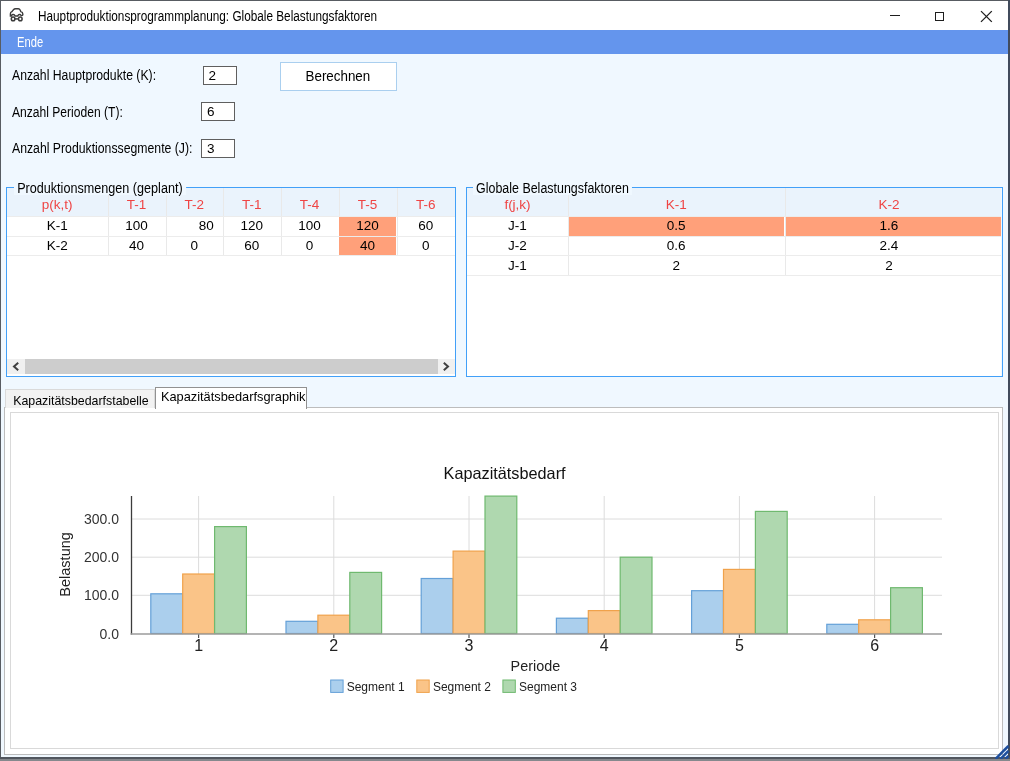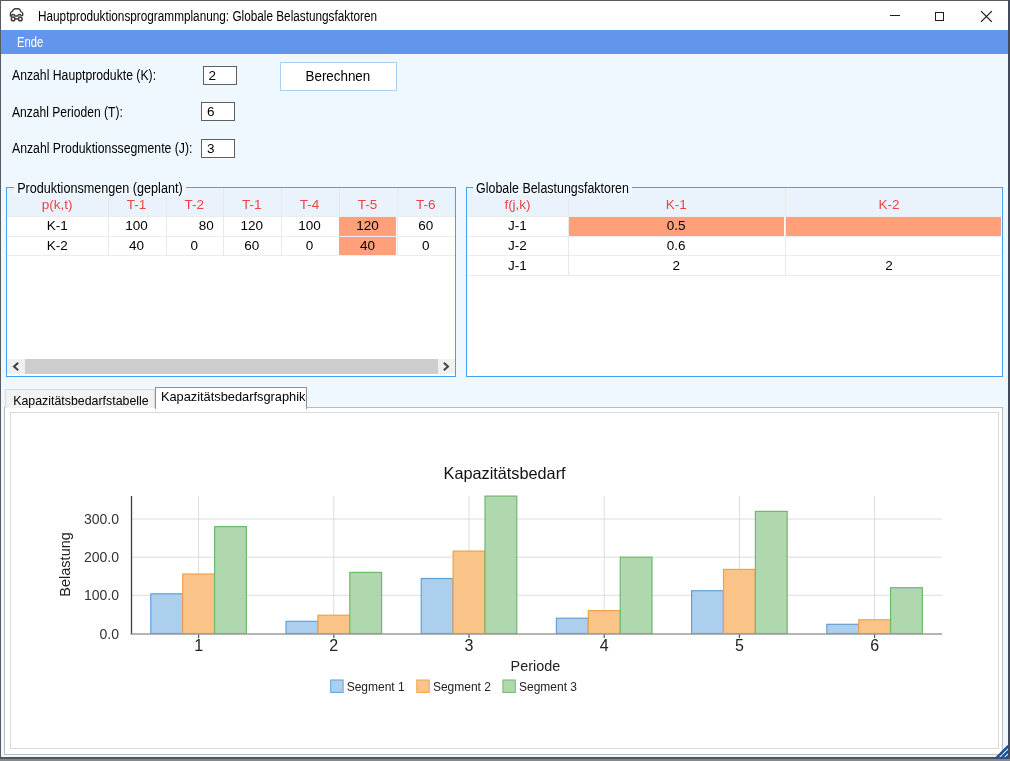--- a/index.html
+++ b/index.html
@@ -110,22 +110,24 @@
   <div class="hsep" style="left:467px;top:235.8px;width:534px;"></div>
   <div class="hsep" style="left:467px;top:255.4px;width:534px;"></div>
   <div class="hsep" style="left:467px;top:275.0px;width:534px;"></div>
   <div class="abs" style="left:569px;top:217px;width:215px;height:18.6px;background:#ffa07a;"></div>
   <div class="abs" style="left:785.5px;top:217px;width:215.5px;height:18.6px;background:#ffa07a;"></div>
   <div class="hdrtxt" style="left:467px;top:193.5px;width:101px;">f(j,k)</div>
   <div class="hdrtxt" style="left:568px;top:193.5px;width:216.5px;">K-1</div>
   <div class="hdrtxt" style="left:784.5px;top:193.5px;width:209.0px;">K-2</div>
   <div class="cell" style="left:467px;top:216.4px;width:101px;">J-1</div>
   <div class="cell" style="left:568px;top:216.4px;width:216.5px;">0.5</div>
+  <div class="cell" style="left:784.5px;top:216.4px;width:209.0px;">1.6</div>
   <div class="cell" style="left:467px;top:236.0px;width:101px;">J-2</div>
   <div class="cell" style="left:568px;top:236.0px;width:216.5px;">0.6</div>
+  <div class="cell" style="left:784.5px;top:236.0px;width:209.0px;">2.4</div>
   <div class="cell" style="left:467px;top:255.6px;width:101px;">J-1</div>
   <div class="cell" style="left:568px;top:255.6px;width:216.5px;">2</div>
   <div class="cell" style="left:784.5px;top:255.6px;width:209.0px;">2</div>
   <div class="abs sx" style="left:13.5px;top:182px;font-size:14px;line-height:13px;background:#f0f8ff;padding:0 3.5px;transform:scaleX(0.901);">Produktionsmengen (geplant)</div>
   <div class="abs sx" style="left:473px;top:182px;font-size:14px;line-height:13px;background:#f0f8ff;padding:0 3.5px;transform:scaleX(0.888);">Globale Belastungsfaktoren</div>
 
   <div class="abs" style="left:4px;top:407px;width:997px;height:345.5px;background:#fff;border:1px solid #bdbdbd;"></div>
   <div class="abs" style="left:4.5px;top:388.5px;width:148px;height:18.5px;background:#f2f2f2;border:1px solid #dadada;border-bottom:none;"></div>
   <div class="abs" style="left:7px;top:392.8px;width:148px;font-size:13.5px;text-align:center;"><span style="display:inline-block;transform:scaleX(0.917);white-space:nowrap;">Kapazitätsbedarfstabelle</span></div>
   <div class="abs" style="left:154.5px;top:386.5px;width:150.5px;height:21.5px;background:#fff;border:1px solid #919191;border-bottom:none;"></div>

